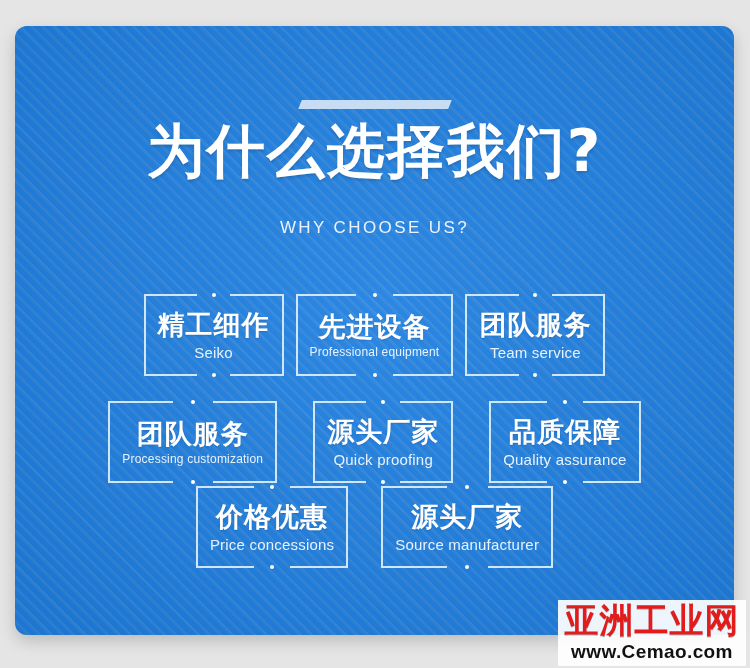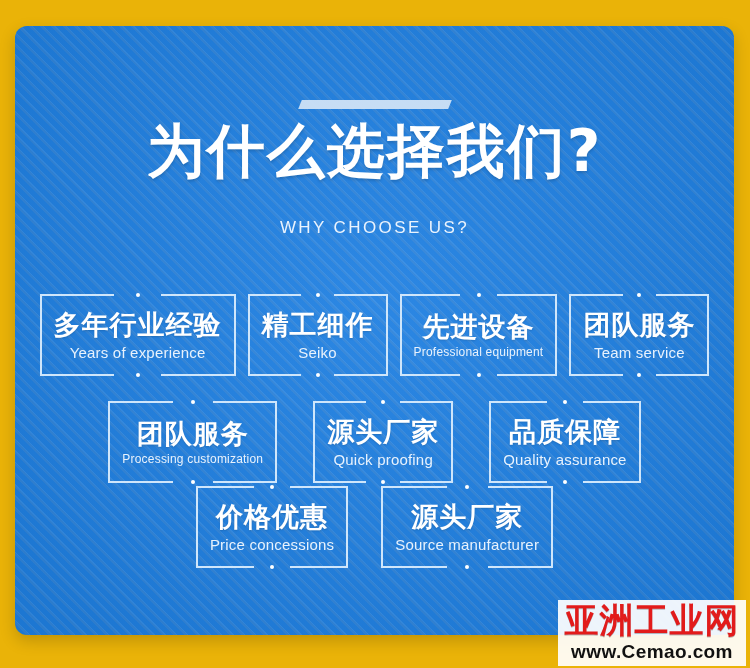--- a/index.html
+++ b/index.html
@@ -5,21 +5,21 @@
   * { margin:0; padding:0; box-sizing:border-box; }
   html, body {
     width:750px; height:668px;
     background:#ffffff;
     font-family:"Liberation Sans","DejaVu Sans",sans-serif;
     overflow:hidden;
   }
   #root {
     position:relative;
     width:750px; height:668px;
-    background:#eab308;
+    background:#e5e5e5;
     padding-left:46px;
   }
 
   
   .panel {
     position:absolute;
     left:15px; top:26px;
     width:719px; height:609px;
     border-radius:12px;
     overflow:hidden;
@@ -205,34 +205,20 @@
 
     <div class="content">
 
       <div class="rule"></div>
 
       <div class="title">为什么选择我们?</div>
       <div class="subtitle">WHY CHOOSE US?</div>
 
       <div class="row row-1">
 
-        <div class="fbox">
-          <div class="hrail top">
-            <span class="seg-a"></span>
-              <span class="dot"></span>
-              <span class="seg-b"></span>
-          </div>
-          <div class="cn">多年行业经验</div>
-          <div class="en">Years of experience</div>
-          <div class="hrail bot">
-            <span class="seg-a"></span>
-              <span class="dot"></span>
-              <span class="seg-b"></span>
-          </div>
-        </div>
 
         <div class="fbox">
           <div class="hrail top">
             <span class="seg-a"></span>
               <span class="dot"></span>
               <span class="seg-b"></span>
           </div>
           <div class="cn">精工细作</div>
           <div class="en">Seiko</div>
           <div class="hrail bot">

